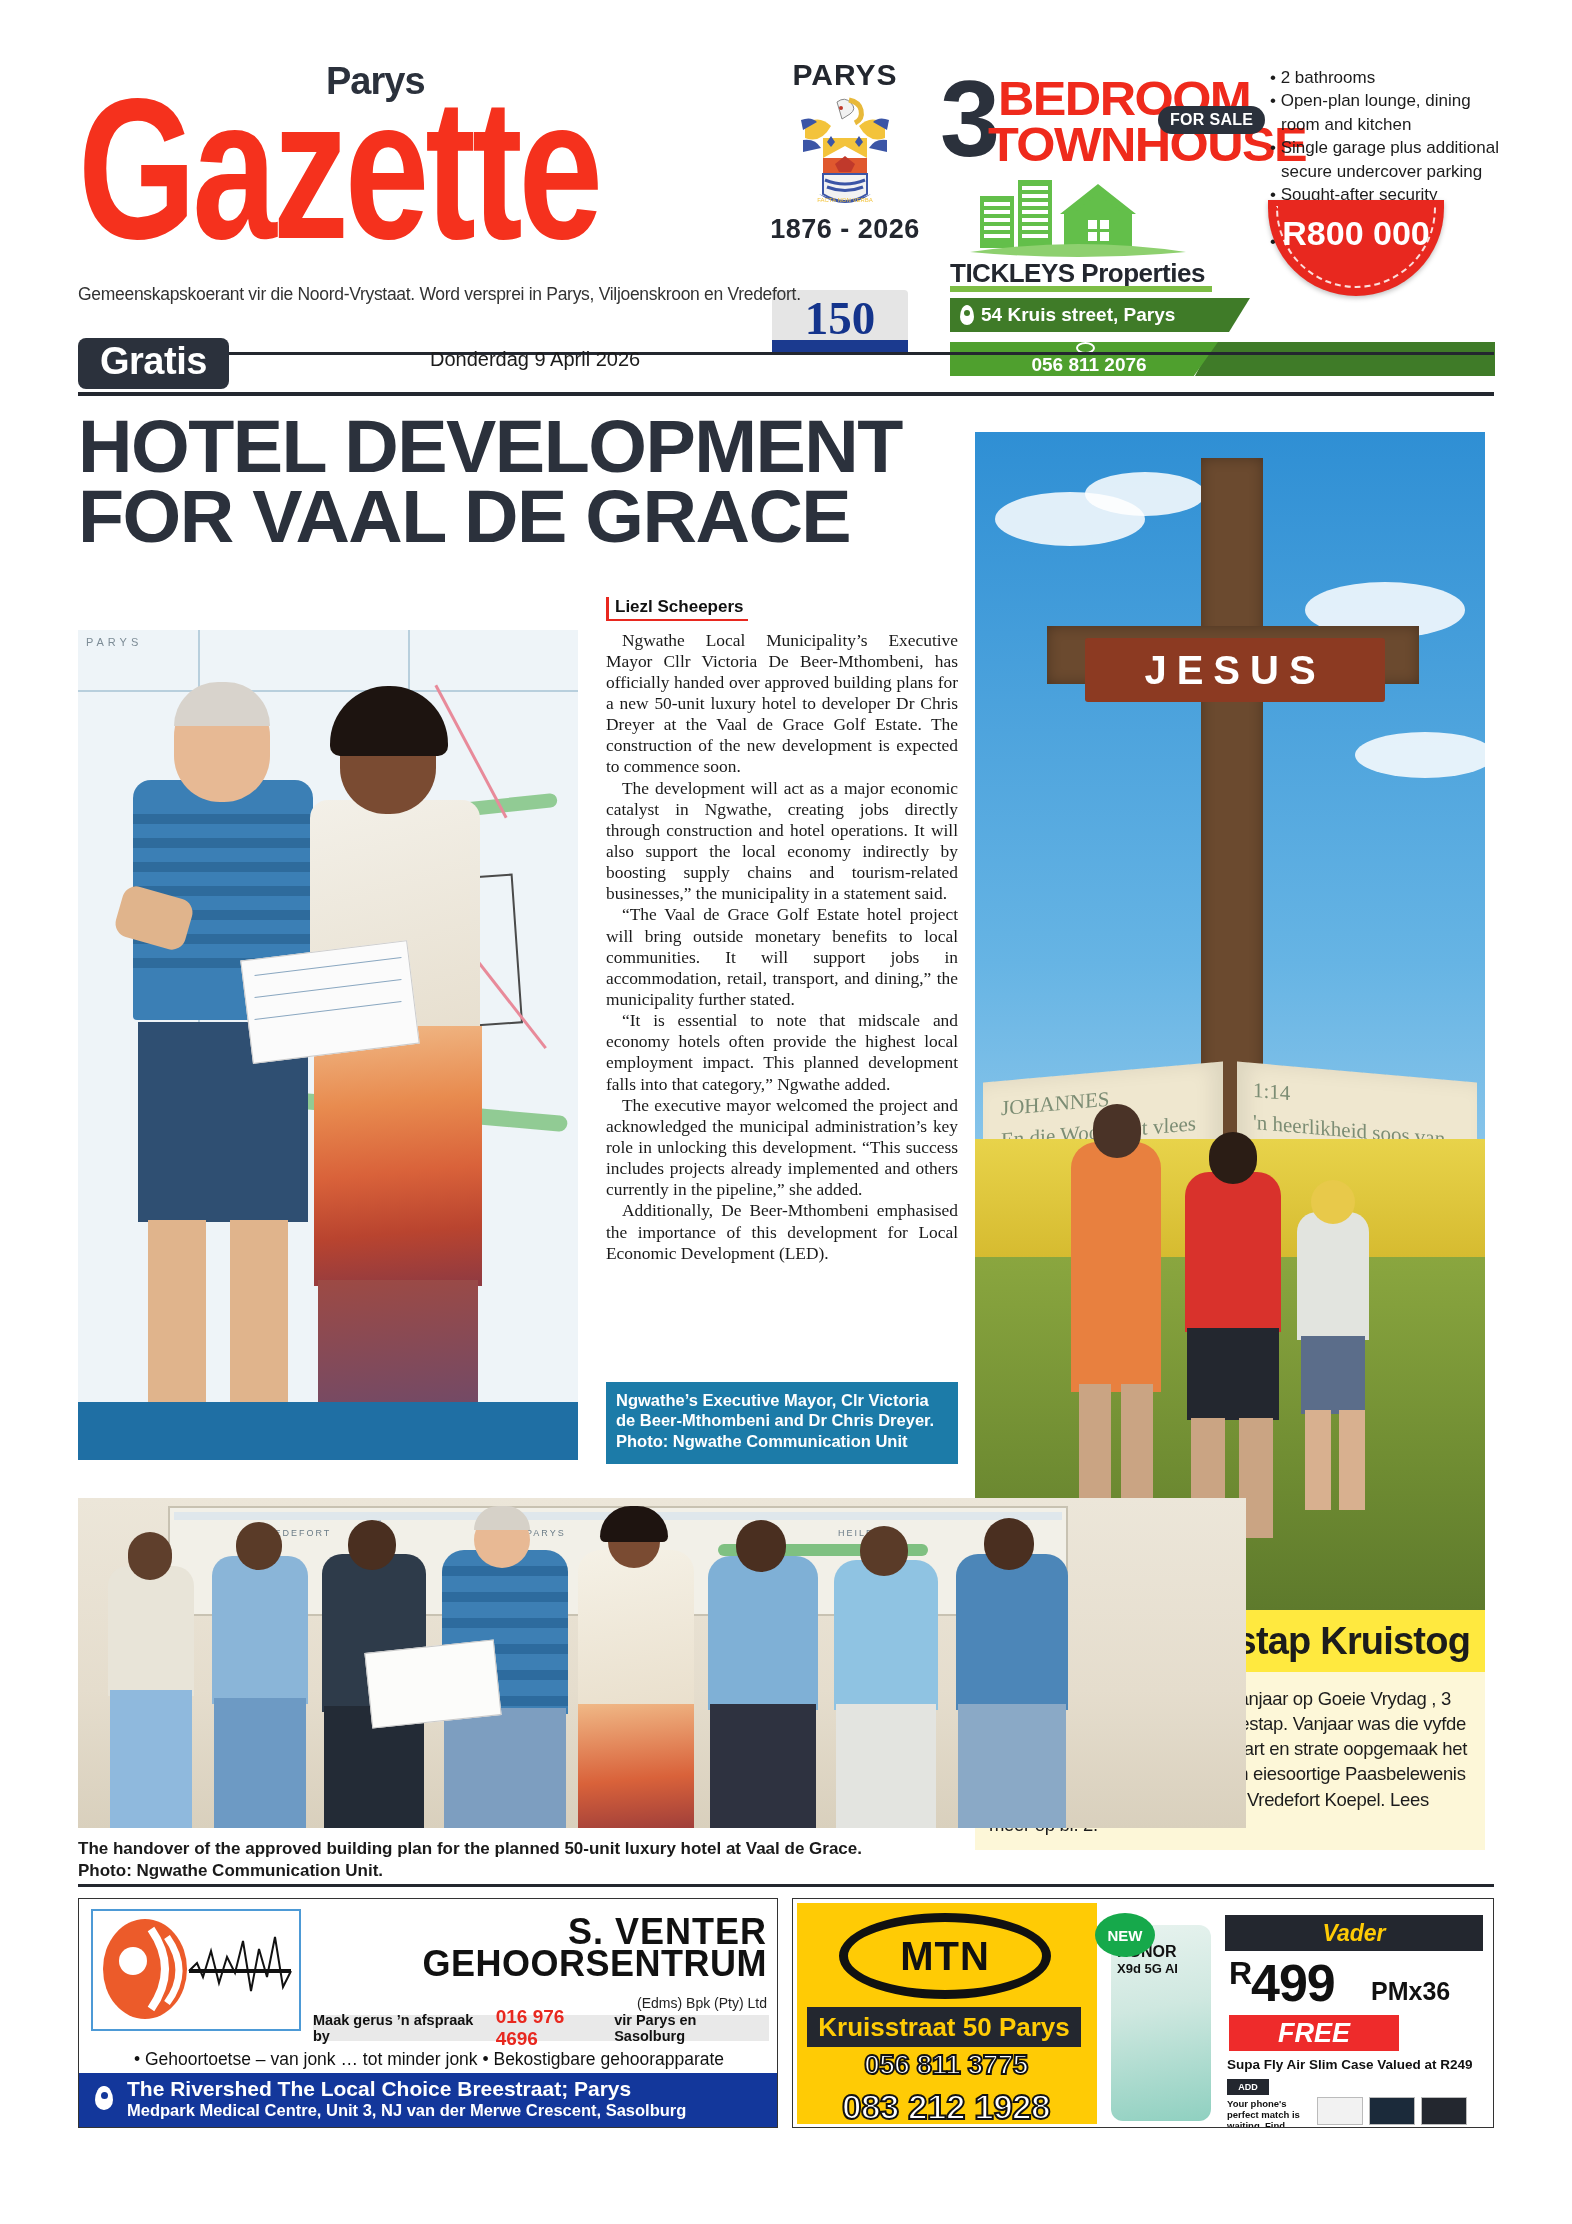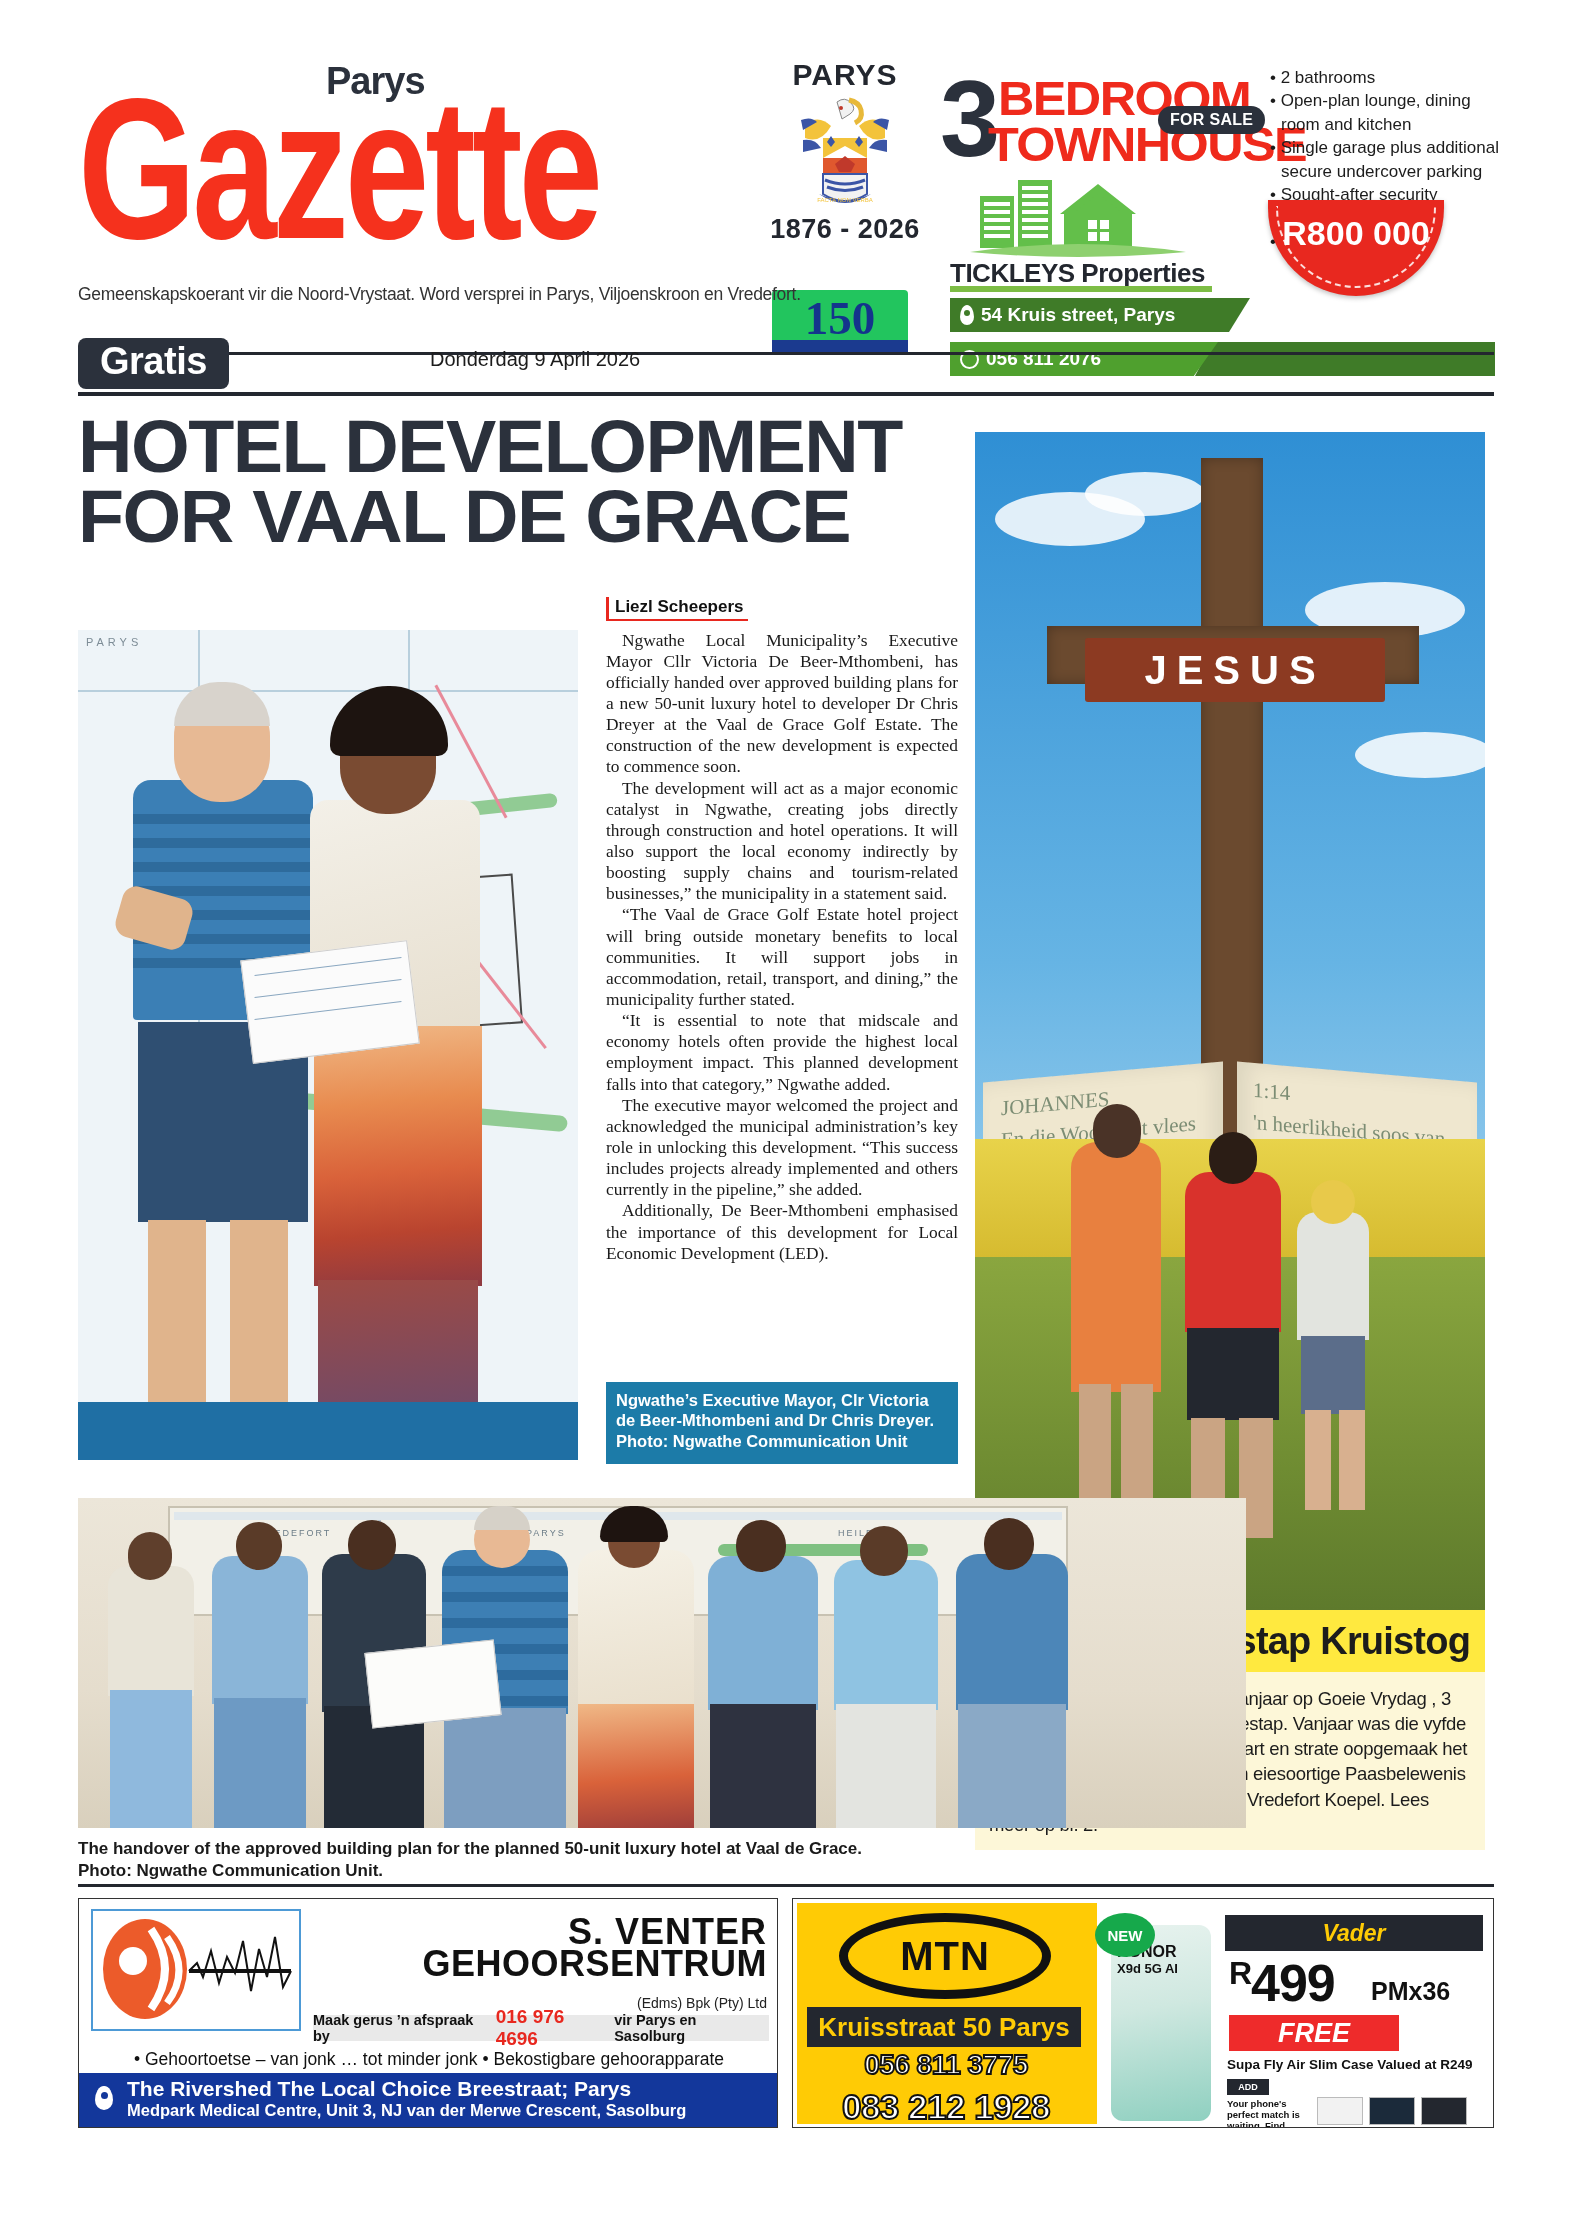--- a/index.html
+++ b/index.html
@@ -33,21 +33,21 @@
     font-size: 17.5px; color: #333; letter-spacing: -0.3px;
   }
 
   
   .arms-block { position: absolute; left: 760px; top: 58px; width: 170px; text-align: center; }
   .arms-title { font-size: 30px; font-weight: bold; color: #23272f; letter-spacing: 1px; }
   .arms-art { width: 140px; height: 118px; margin: 2px auto 0; position: relative; }
   .arms-years { font-size: 27px; font-weight: bold; color: #23272f; letter-spacing: 0.5px; margin-top: 2px;}
   .badge150 {
     position: absolute; left: 772px; top: 290px; width: 136px; height: 62px;
-    background: #22c55e; border-radius: 4px;
+    background: #e5e5e5; border-radius: 4px;
   }
   .badge150 .num {
     font-size: 47px; color: #14348c; font-weight: bold; text-align: center;
     line-height: 56px; font-family: "Liberation Serif", serif;
   }
   .badge150 .bar { position:absolute; bottom:0; left:0; right:0; height:12px; background:#1b3a8f; }
 
   
   .ad-tickleys {
     position: absolute; left: 940px; top: 56px; width: 560px; height: 240px;
@@ -69,20 +69,21 @@
     position:absolute; left: 10px; top: 242px; width: 300px; height: 34px;
     background:#3f7b28; color:#fff; font-size:19px; font-weight:bold;
     display:flex; align-items:center; padding-left:10px;
     clip-path: polygon(0 0, 100% 0, 93% 100%, 0% 100%);
   }
   .phone-bar {
     position:absolute; left: 10px; top: 286px; width: 268px; height: 34px;
     background:#4fa02e; color:#fff; font-size:19px; font-weight:bold;
     display:flex; align-items:center; padding-left:10px;
     clip-path: polygon(0 0, 100% 0, 91% 100%, 0% 100%);
+    flex-direction: column;
   }
   .phone-bar2 {
     position:absolute; left: 255px; top: 286px; width: 300px; height: 34px;
     background:#3f7b28;
     clip-path: polygon(6% 0, 100% 0, 100% 100%, 0% 100%);
   }
   .pricebub {
     position:absolute; left: 1268px; top: 200px; width: 176px; height: 96px;
     background:#e8281f; border-radius: 0 0 110px 110px;
     color:#fff; font-size: 34px; font-weight:bold;

